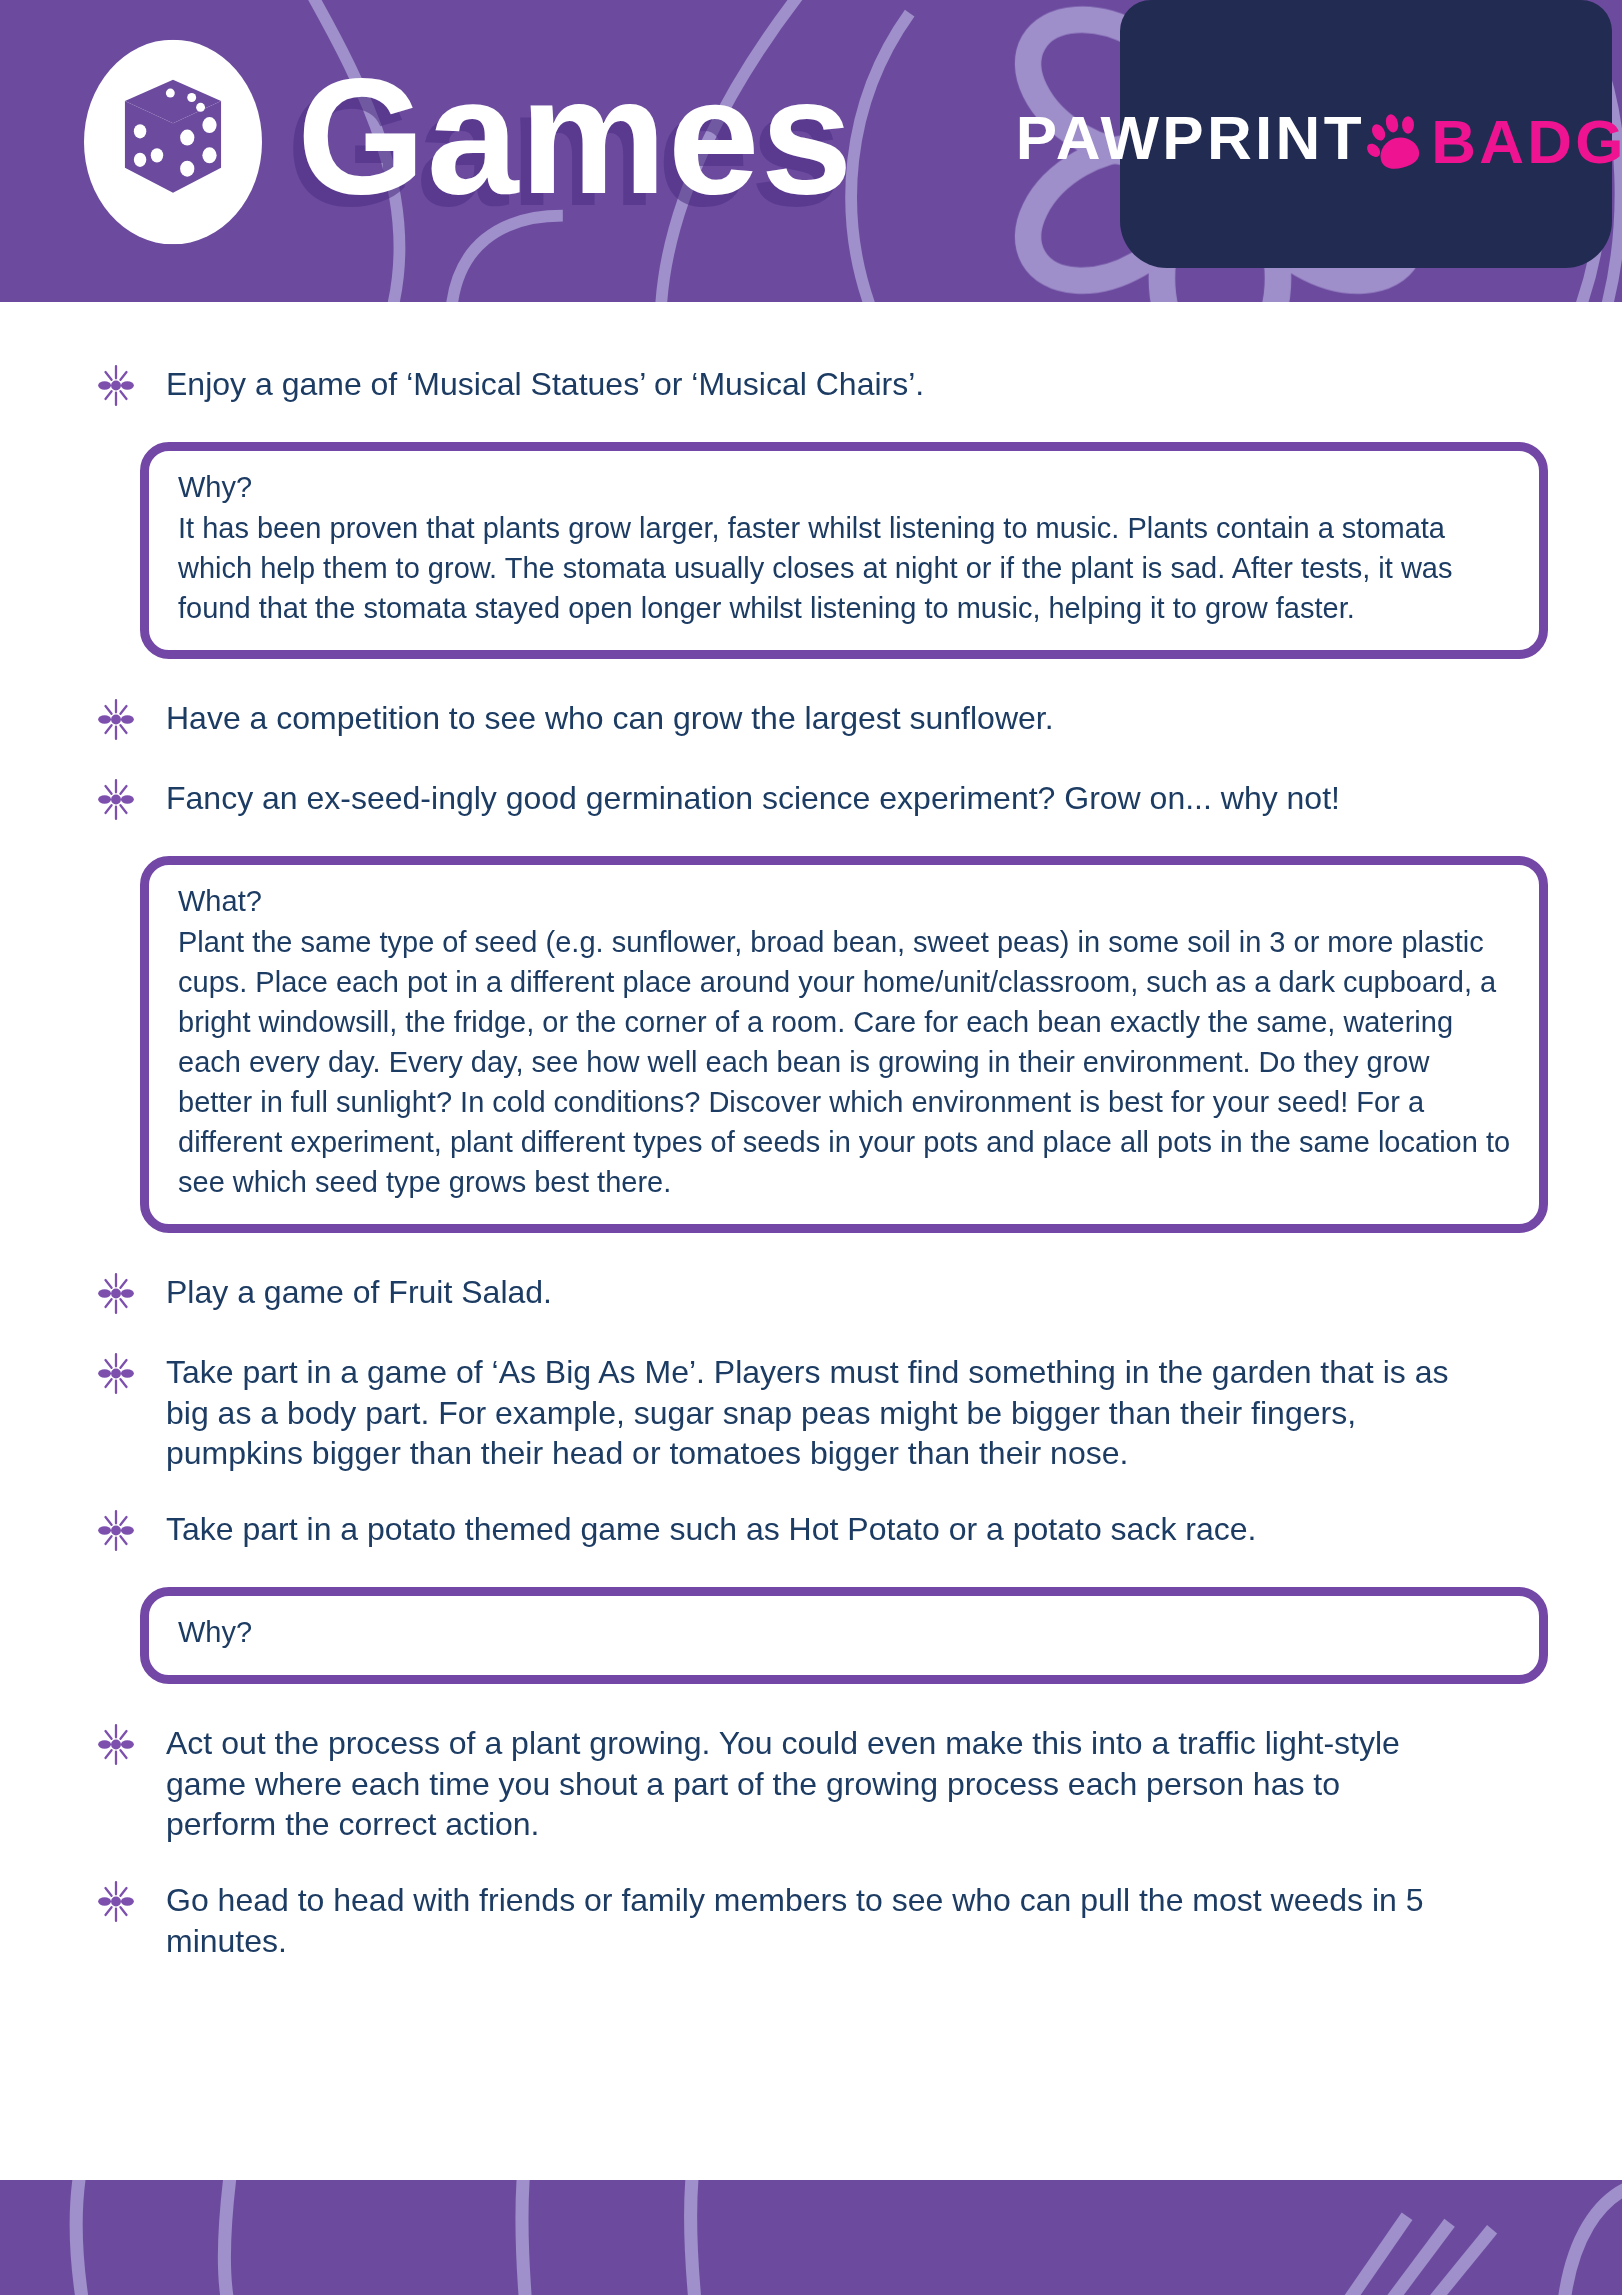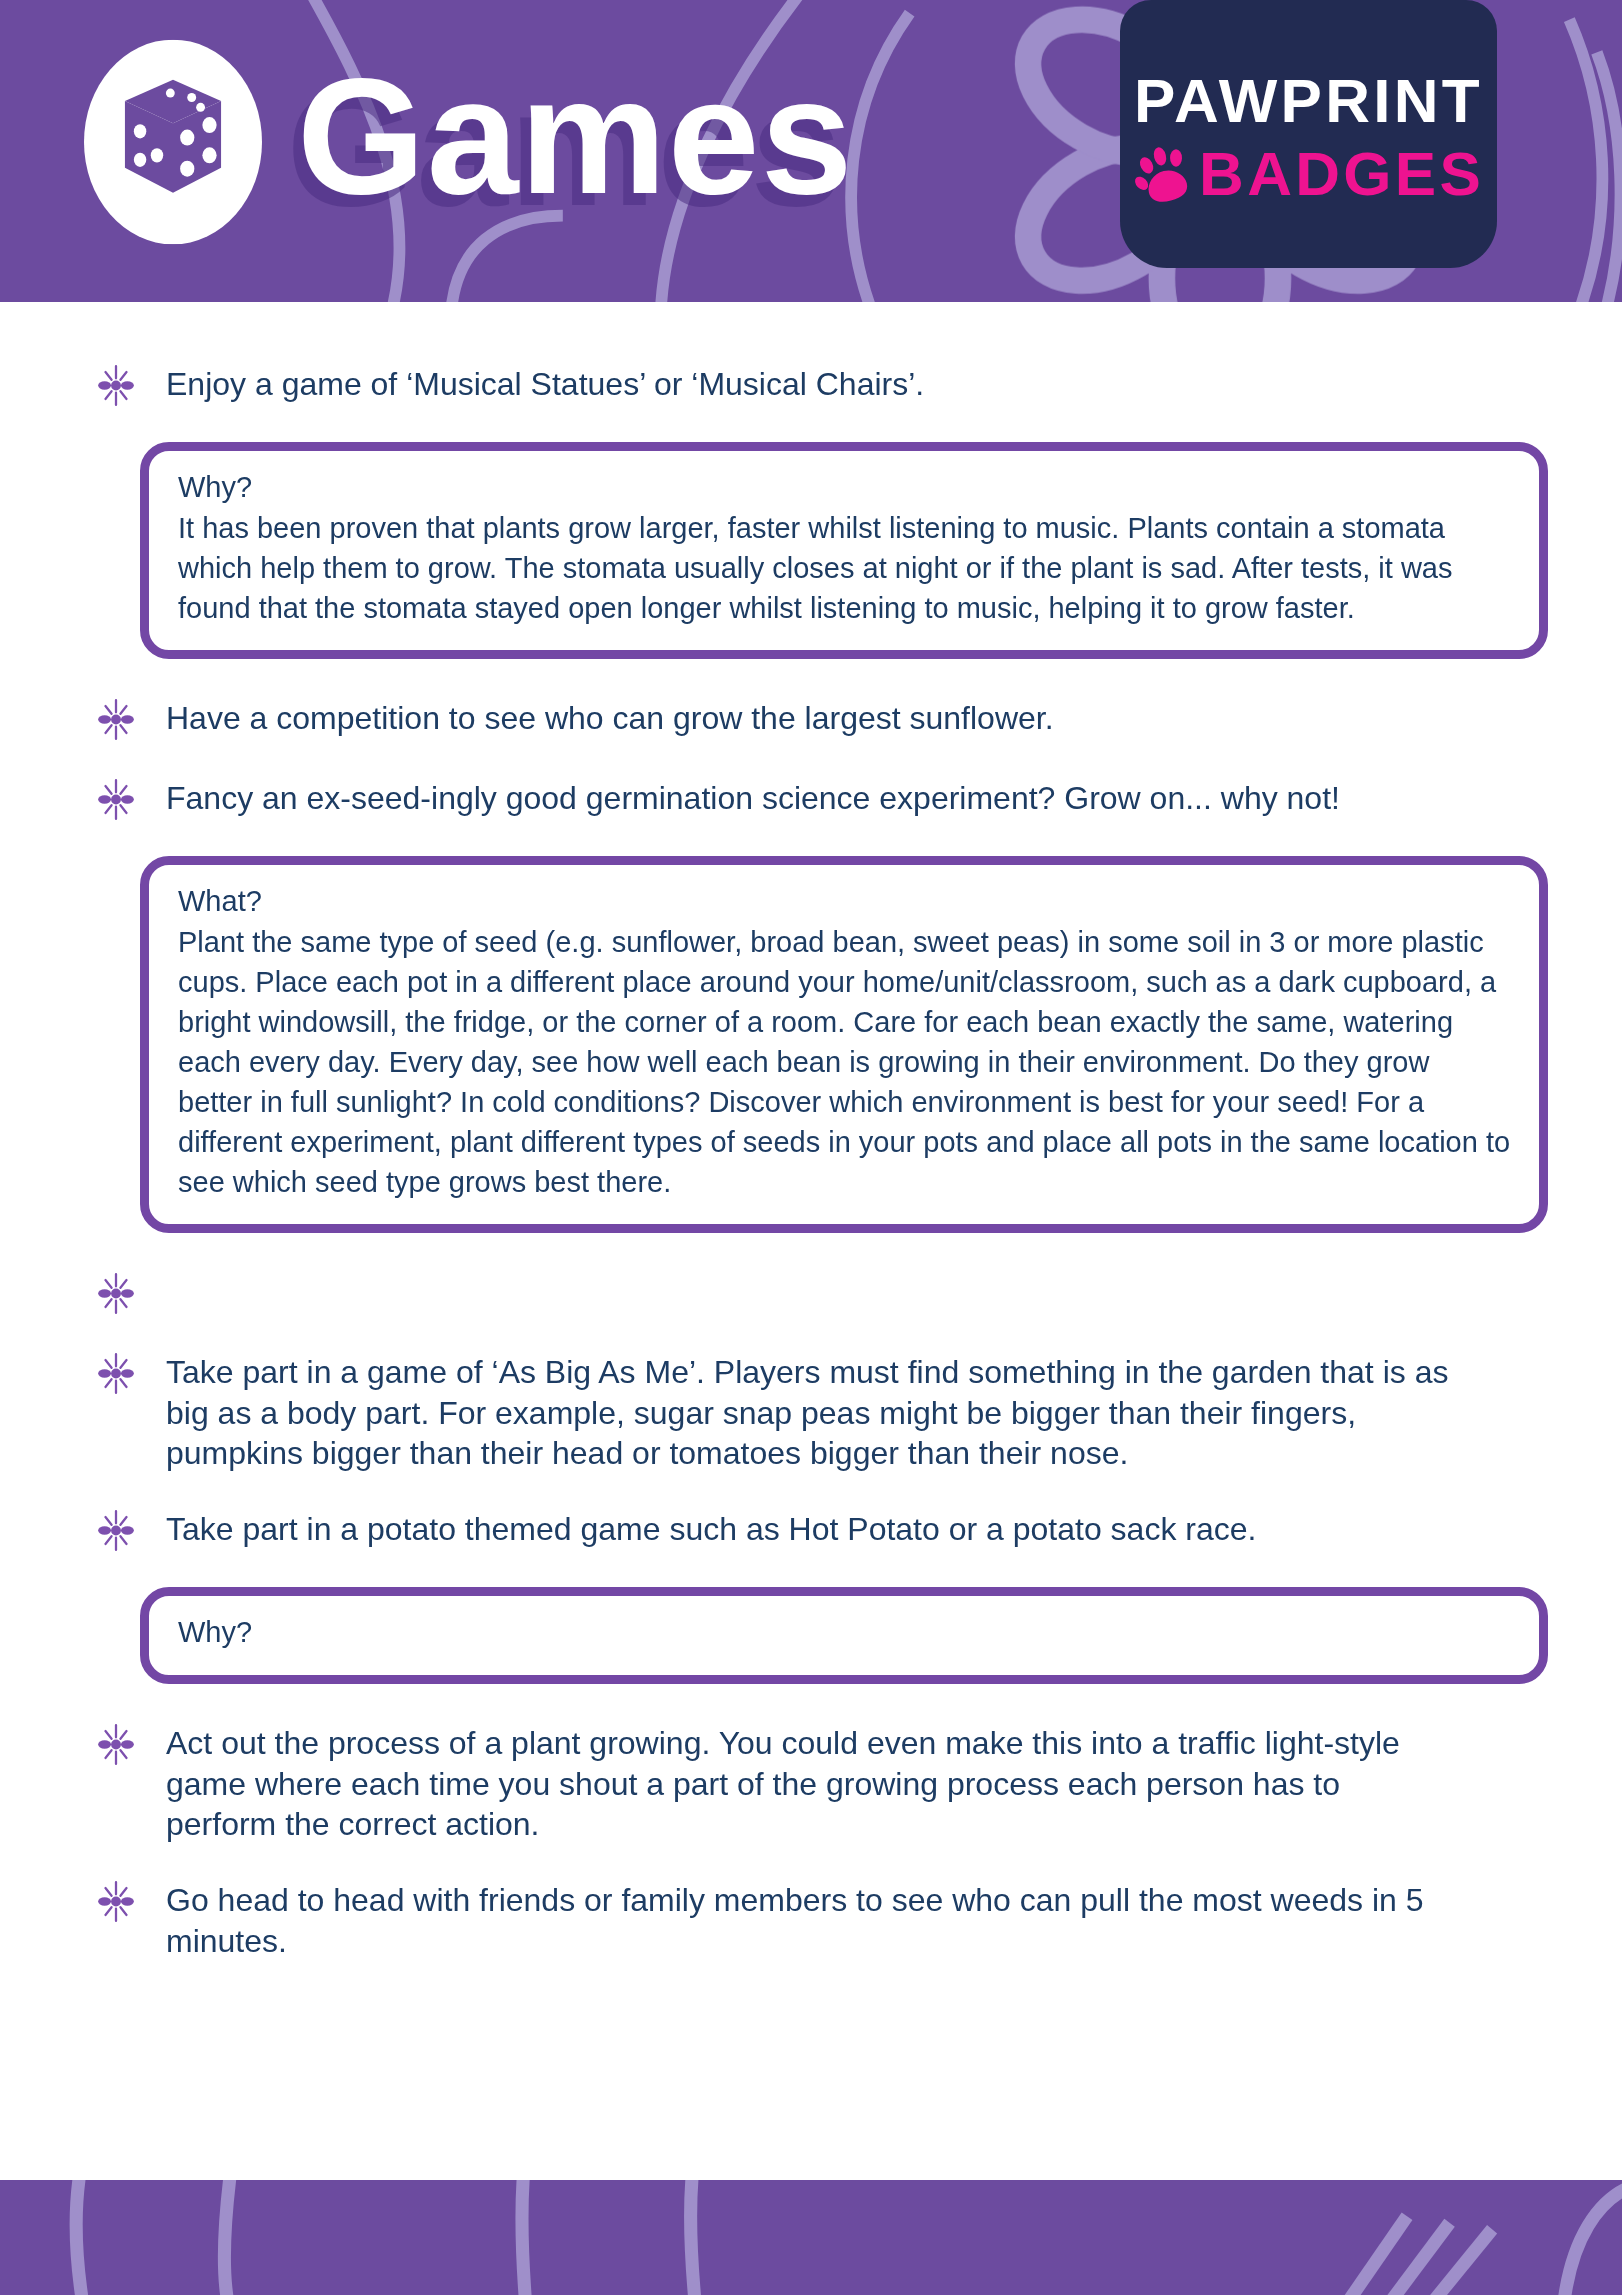--- a/index.html
+++ b/index.html
@@ -23,23 +23,23 @@
   .dice-badge {
     position: absolute; left: 84px; top: 38px; width: 178px; height: 208px;
   }
   .page-title {
     position: absolute; left: 281px; top: 38px; margin: 16px;
     font-size: 165px; line-height: 1; font-weight: 800; color: #ffffff;
     letter-spacing: 1.3px;
     text-shadow: -10.5px 11.8px 0 rgba(74,46,130,0.55);
   }
   .logo-box {
-    position: absolute; left: 1120px; top: 0; width: 377px; height: 268px;
+    position: absolute; left: 1120px; top: 0; width: 492px; height: 268px;
     background: #222b52; border-radius: 31px 31px 47px 47px;
-    display: flex; flex-direction: column; align-items: center; justify-content: center;
+    display: flex; flex-direction: row; align-items: center; justify-content: center;
     padding-top: 7.9px; box-sizing: border-box;
   }
   .logo-line1 {
     font-size: 62px; font-weight: 800; letter-spacing: 3.3px; color: #ffffff; line-height: 1.05;
   }
   .logo-line2 { display: flex; align-items: center; margin-top: 7px; }
   .logo-line2 .paw { width: 65px; height: 68px; margin-right: 1.3px; transform: rotate(-14deg); color: #ee1390; }
   .logo-badges {
     font-size: 62px; font-weight: 800; letter-spacing: 3.3px; color: #ee1390; line-height: 1.05;
   }
@@ -199,20 +199,21 @@
 
     <section class="callout">
       <p class="callout-title">What?</p>
       <p class="callout-body">Plant the same type of seed (e.g. sunflower, broad bean, sweet peas) in some soil in 3 or more plastic cups. Place each pot in a different place around your home/unit/classroom, such as a dark cupboard, a bright windowsill, the fridge, or the corner of a room. Care for each bean exactly the same, watering each every day. Every day, see how well each bean is growing in their environment. Do they grow better in full sunlight? In cold conditions? Discover which environment is best for your seed! For a different experiment, plant different types of seeds in your pots and place all pots in the same location to see which seed type grows best there.</p>
     </section>
 
     <div class="bullet">
       <svg class="flower" viewBox="0 0 100 120">
           <use href="#flower-bullet"></use>
         </svg>
+      <p>Play a game of Fruit Salad.</p>
     </div>
 
     <div class="bullet">
       <svg class="flower" viewBox="0 0 100 120">
           <use href="#flower-bullet"></use>
         </svg>
       <p>Take part in a game of ‘As Big As Me’. Players must find something in the garden that is as big as a body part. For example, sugar snap peas might be bigger than their fingers, pumpkins bigger than their head or tomatoes bigger than their nose.</p>
     </div>
 
     <div class="bullet">

